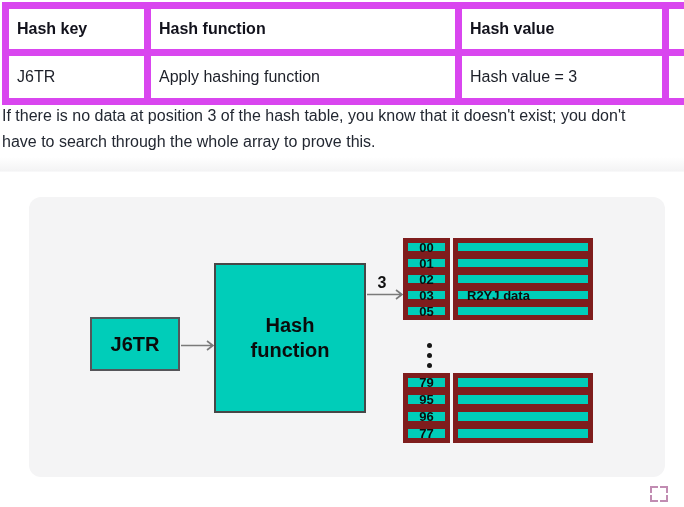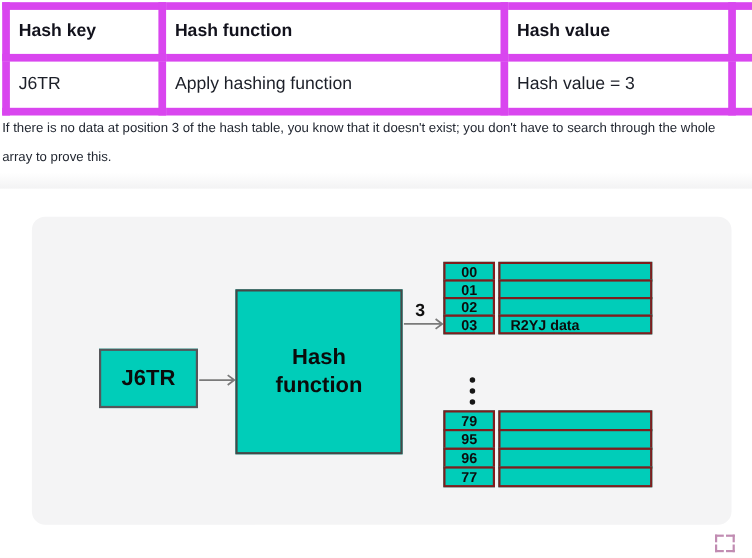--- a/index.html
+++ b/index.html
@@ -14,21 +14,21 @@
   }
   .info-table th,.info-table td{
     border:7px solid #d946ef;padding:0 0 0 8px;text-align:left;
     color:#12121c;font-size:16px;overflow:hidden;white-space:nowrap;
   }
   .info-table th{height:40px;font-weight:700;}
   .info-table td{height:42px;font-weight:400;color:#1c1f28;}
   
   .lede{
     position:absolute;left:2px;top:103px;width:662px;margin:0;
-    font-size:12px;line-height:26px;color:#232832;font-weight:400;
+    font-size:16px;line-height:26px;color:#232832;font-weight:400;
   }
   
   .shadow-strip{
     position:absolute;left:0;top:157px;width:684px;height:15px;
     background:linear-gradient(to bottom, rgba(110,110,122,0) 0%, rgba(110,110,122,0.08) 90%, rgba(110,110,122,0.03) 100%);
   }
   .widget{position:absolute;left:0;top:172px;width:684px;height:335px;background:#ffffff;}
   .panel{
     position:absolute;left:29px;top:25px;width:636px;height:280px;
     background:var(--panel,#f4f4f5);border-radius:12px;
@@ -50,21 +50,21 @@
     position:absolute;left:371px;top:102px;width:22px;text-align:center;
     font-size:16px;font-weight:700;color:#101010;line-height:18px;
   }
   
   .bucket{position:absolute;display:flex;flex-direction:column;}
   .bucket-upper{left:403px;top:66px;}
   .bucket-lower{left:403px;top:201px;}
   .bucket-row{display:flex;column-gap:3px;margin-top:-2px;}
   .bucket-row:first-child{margin-top:0;}
   .bucket .idx,.bucket .val{
-    box-sizing:border-box;height:18px;border:2px solid #7f1d1d;background:var(--teal,#00cdb9);
+    box-sizing:border-box;height:18px;border:5px solid #7f1d1d;background:var(--teal,#00cdb9);
     display:flex;align-items:center;color:#0c0c0c;font-weight:700;font-size:13px;
   }
   .bucket .idx{width:47px;justify-content:center;}
   .bucket .val{width:140px;justify-content:flex-start;padding-left:9px;}
   .bucket-lower .idx,.bucket-lower .val{height:19px;}
   .dots{
     position:absolute;left:424px;top:171px;width:10px;
     display:flex;flex-direction:column;align-items:center;row-gap:5px;
   }
   .dots i{display:block;width:5px;height:5px;border-radius:50%;background:#161616;}
@@ -141,20 +141,24 @@
           <div class="val"></div>
         </div>
         <div class="bucket-row">
           <div class="idx">02</div>
           <div class="val"></div>
         </div>
         <div class="bucket-row">
           <div class="idx">03</div>
           <div class="val">R2YJ data</div>
         </div>
+        <div class="bucket-row">
+          <div class="idx">05</div>
+          <div class="val"></div>
+        </div>
       </div>
 
     <div class="dots" id="dots">
         <i></i>
         <i></i>
         <i></i>
       </div>
 
     <div class="bucket bucket-lower" id="lower-bucket">
         <div class="bucket-row">

